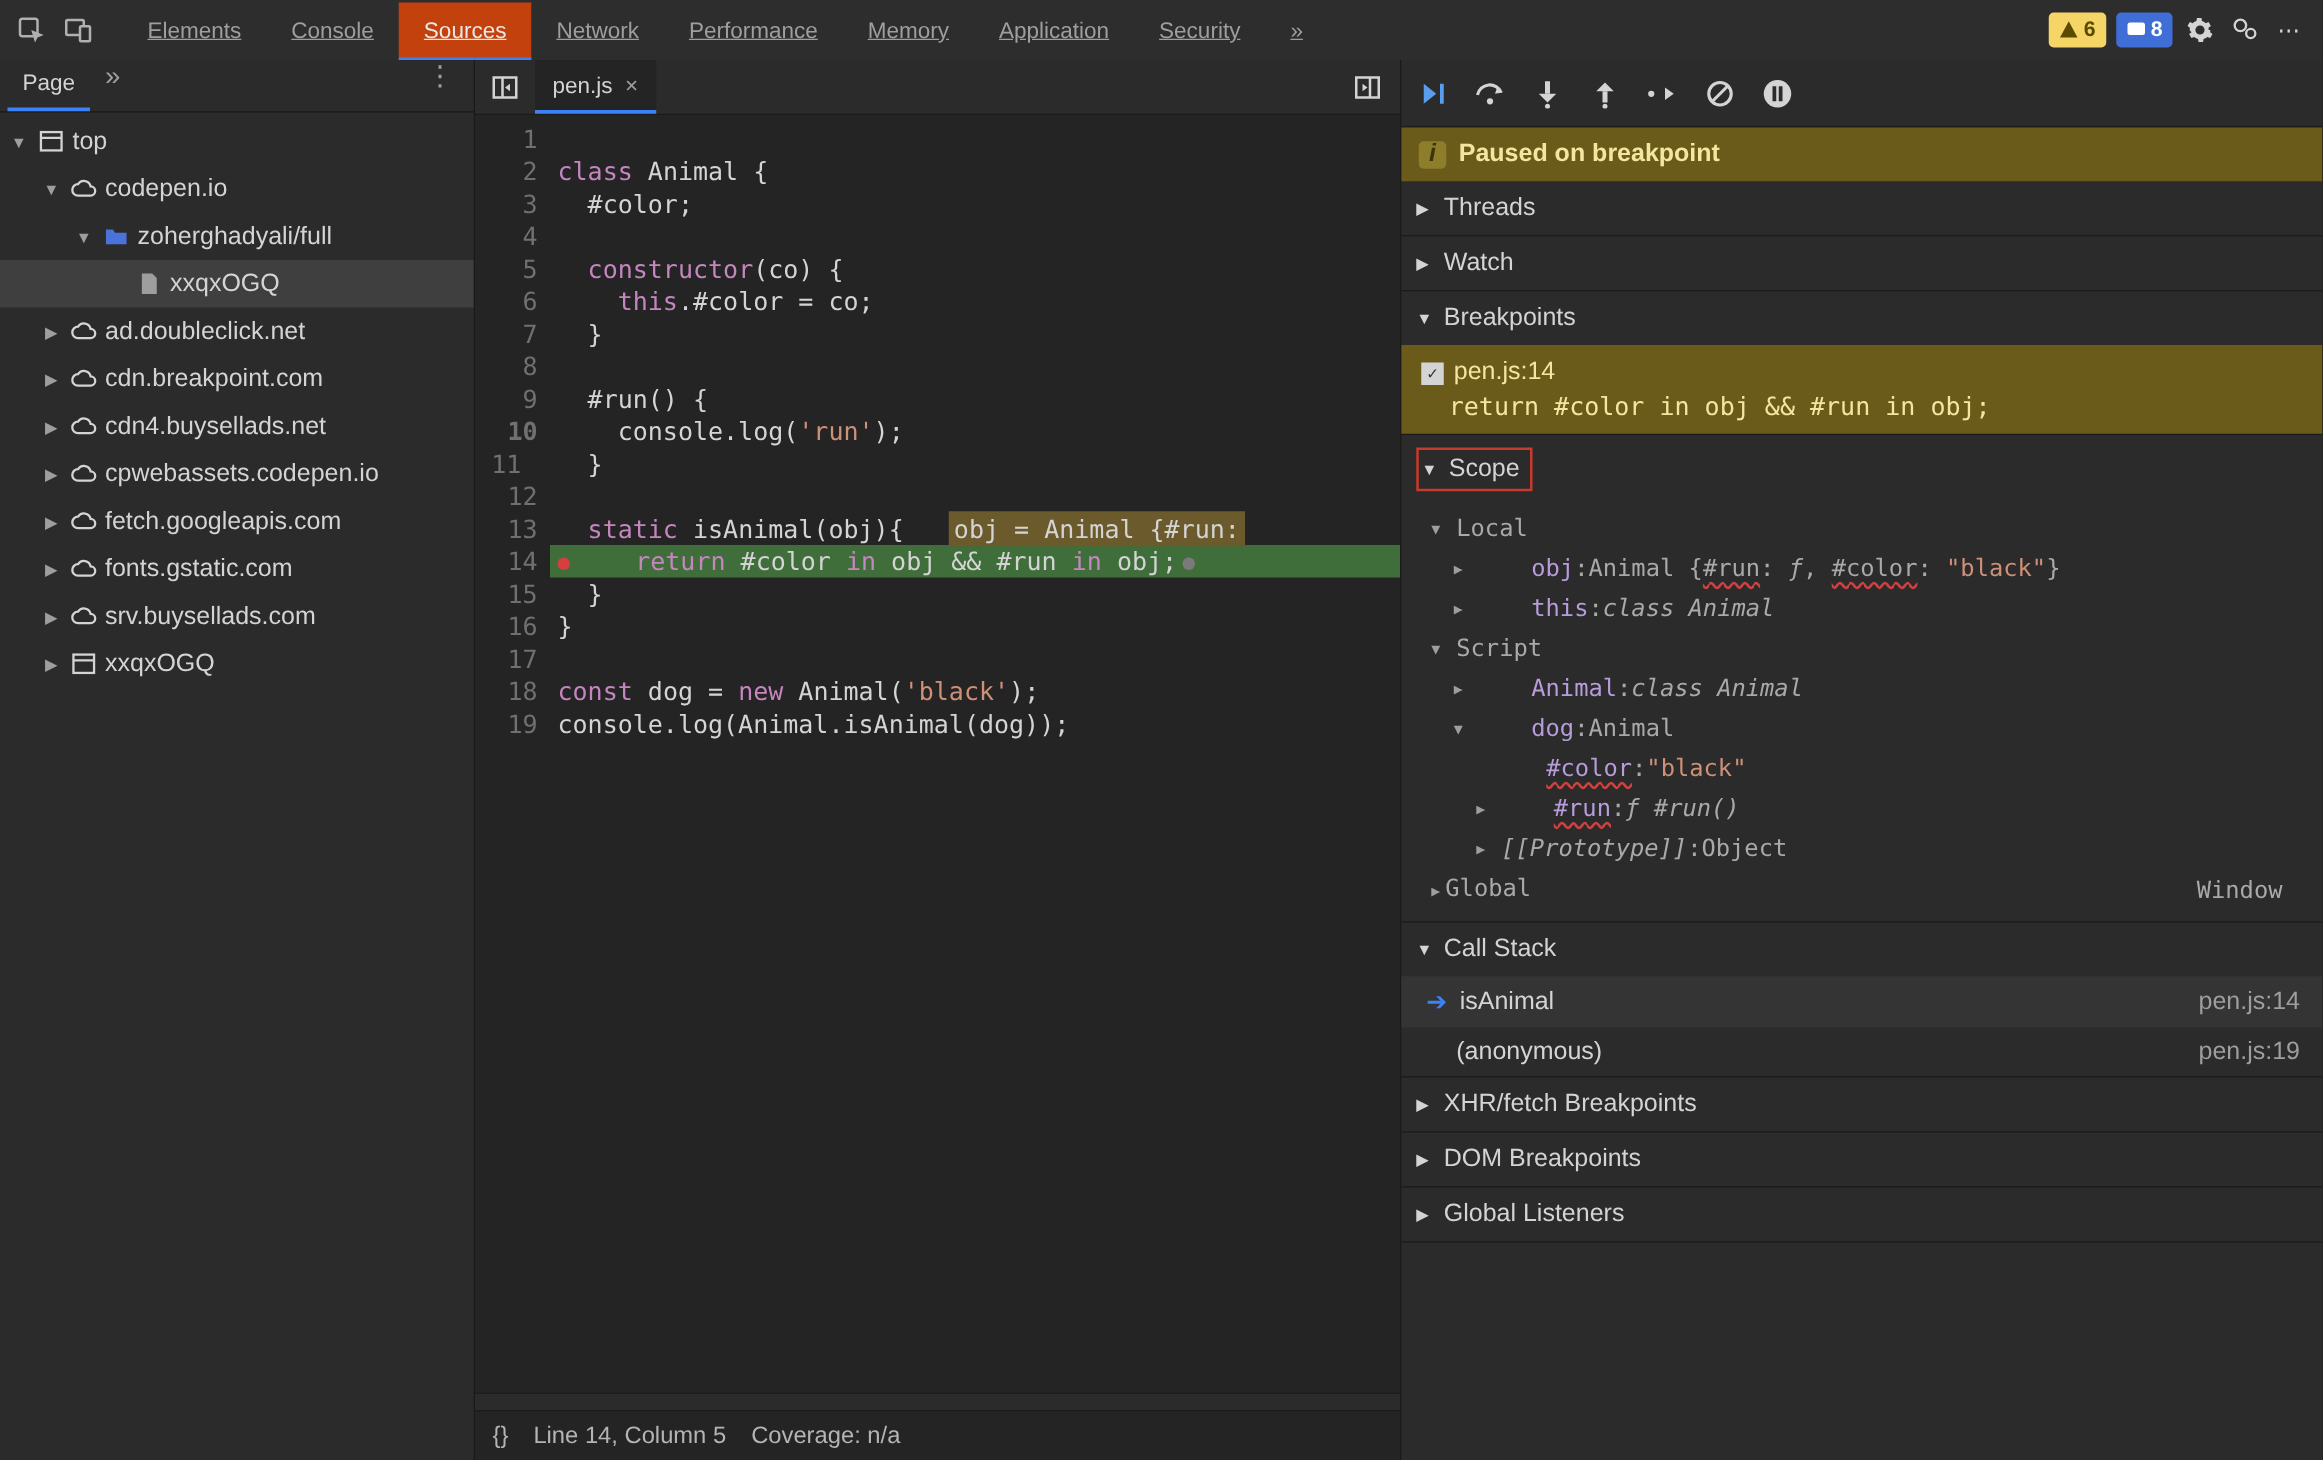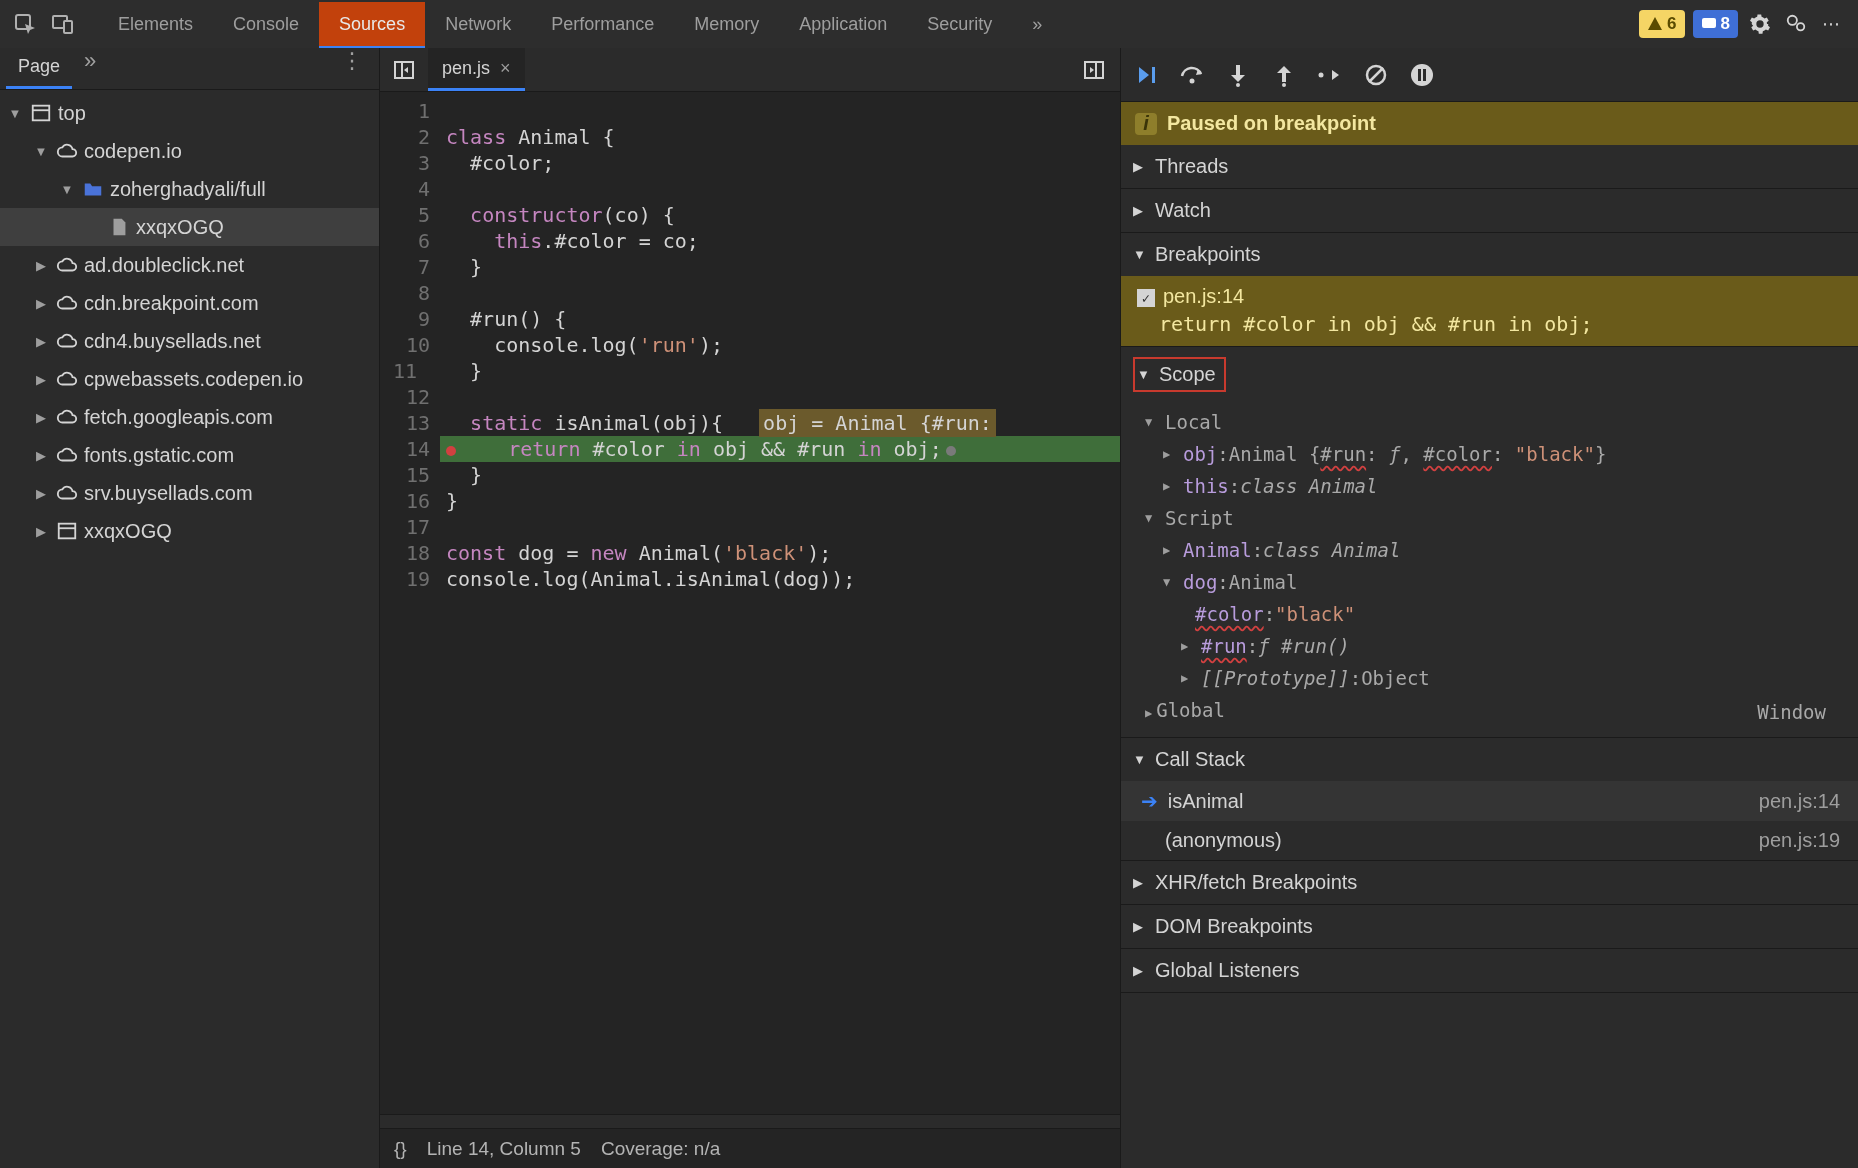--- a/index.html
+++ b/index.html
@@ -2,21 +2,21 @@
 <html><head>
 <meta charset="utf-8">
 <style>
 * { margin:0; padding:0; box-sizing:border-box; }
 body { font-family: -apple-system, "Helvetica Neue", Arial, sans-serif; background:#242424; color:#d4d4d4; font-size:18px; overflow:hidden; }
 .root { width:1858px; height:1168px; display:flex; flex-direction:column; }
 
 
 .top-tabs { height:48px; background:#2d2d2d; display:flex; align-items:center; padding:0 8px; color:#9e9e9e; }
 .top-tabs .device-btn { width:34px; height:34px; display:flex; align-items:center; justify-content:center; margin-right:4px; }
-.top-tabs .tab { padding:12px 20px; cursor:pointer; }
+.top-tabs .tab { padding:12px 20px; cursor:pointer;text-decoration:underline; }
 .top-tabs .tab.active { color:#e8e8e8; background:#c2410c; border-bottom:3px solid #3b82f6; }
 .top-tabs .spacer { flex:1; }
 .badge { display:inline-flex; align-items:center; height:28px; padding:0 8px; border-radius:4px; margin:0 4px; font-weight:600; font-size:17px;}
 .badge.warn { background:#f5d565; color:#5a4b00; }
 .badge.msg { background:#3f6fd6; color:#fff; }
 .ticon { width:24px; height:24px; margin:0 6px; cursor:pointer; display:flex; align-items:center; justify-content:center;}
 
 
 .main { flex:1; display:flex; min-height:0; }
 
@@ -68,21 +68,21 @@
 .pause-banner .info { width:22px; height:22px; border-radius:4px; background:#8e7e2b; color:#3a3408; display:inline-flex; align-items:center; justify-content:center; margin-right:10px; font-style:italic; font-weight:700;}
 .section { border-bottom:1px solid #1a1a1a; }
 .section-head { display:flex; align-items:center; padding:10px 12px; cursor:pointer; font-size:20px; }
 .section-head .tw { width:16px; font-size:13px; color:#d4d4d4; margin-right:6px; }
 .scope-box { border:2px solid #c83a2e; padding:4px 8px 4px 2px; display:inline-flex; align-items:center;}
 .bp-item { background:#6a5b1a; color:#f3e7a0; padding:8px 14px 10px 38px; font-family:monospace; font-size:20px; }
 .bp-item .chk { display:inline-block; width:18px; height:18px; background:#d4d4d4; color:#333; text-align:center; line-height:18px; margin-right:8px; font-size:14px; }
 .scope-body { padding:4px 14px 8px 24px; font-family:"Menlo","Consolas",monospace; font-size:19px; line-height:32px; color:#a9a9a9; }
 .scope-row { display:flex; align-items:center; }
 .scope-row .tw { width:16px; color:#9e9e9e; font-size:12px; margin-right:4px; }
-.purp { color:#b89cdc; }
+.purp { color:#b89cdc;margin-left:42px; }
 .ital { font-style:italic; }
 .orng { color:#ce9178; }
 .err { text-decoration: underline wavy #d24040; text-underline-offset:4px;}
 .glb { display:flex; justify-content:space-between; padding-right:18px; }
 .callrow { display:flex; align-items:center; padding:8px 18px 8px 20px; font-size:20px;}
 .callrow .arrow { color:#3b82f6; margin-right:10px; }
 .callrow .loc { margin-left:auto; color:#9e9e9e; }
 .callrow.active { background:#343434; }
 svg { display:block; }
 </style>
@@ -281,21 +281,21 @@
         <div class="gutter" id="gutter">
             <div style="height: 26px;">1</div>
             <div style="height: 26px;">2</div>
             <div style="height: 26px;">3</div>
             <div style="height: 26px;">4</div>
             <div style="height: 26px;">5</div>
             <div style="height: 26px;">6</div>
             <div style="height: 26px;">7</div>
             <div style="height: 26px;">8</div>
             <div style="height: 26px;">9</div>
-            <div style="height: 26px;">10</div>
+            <div style="height: 26px; font-weight: bold;">10</div>
             <div style="height: 26px; text-align: center;">11</div>
             <div style="height: 26px; text-align: right;">12</div>
             <div style="height: 26px;">13</div>
             <div class="bp" style="height: 26px;">14</div>
             <div style="height: 26px;">15</div>
             <div style="height: 26px;">16</div>
             <div style="height: 26px;">17</div>
             <div style="height: 26px;">18</div>
             <div style="height: 26px;">19</div>
           </div>

